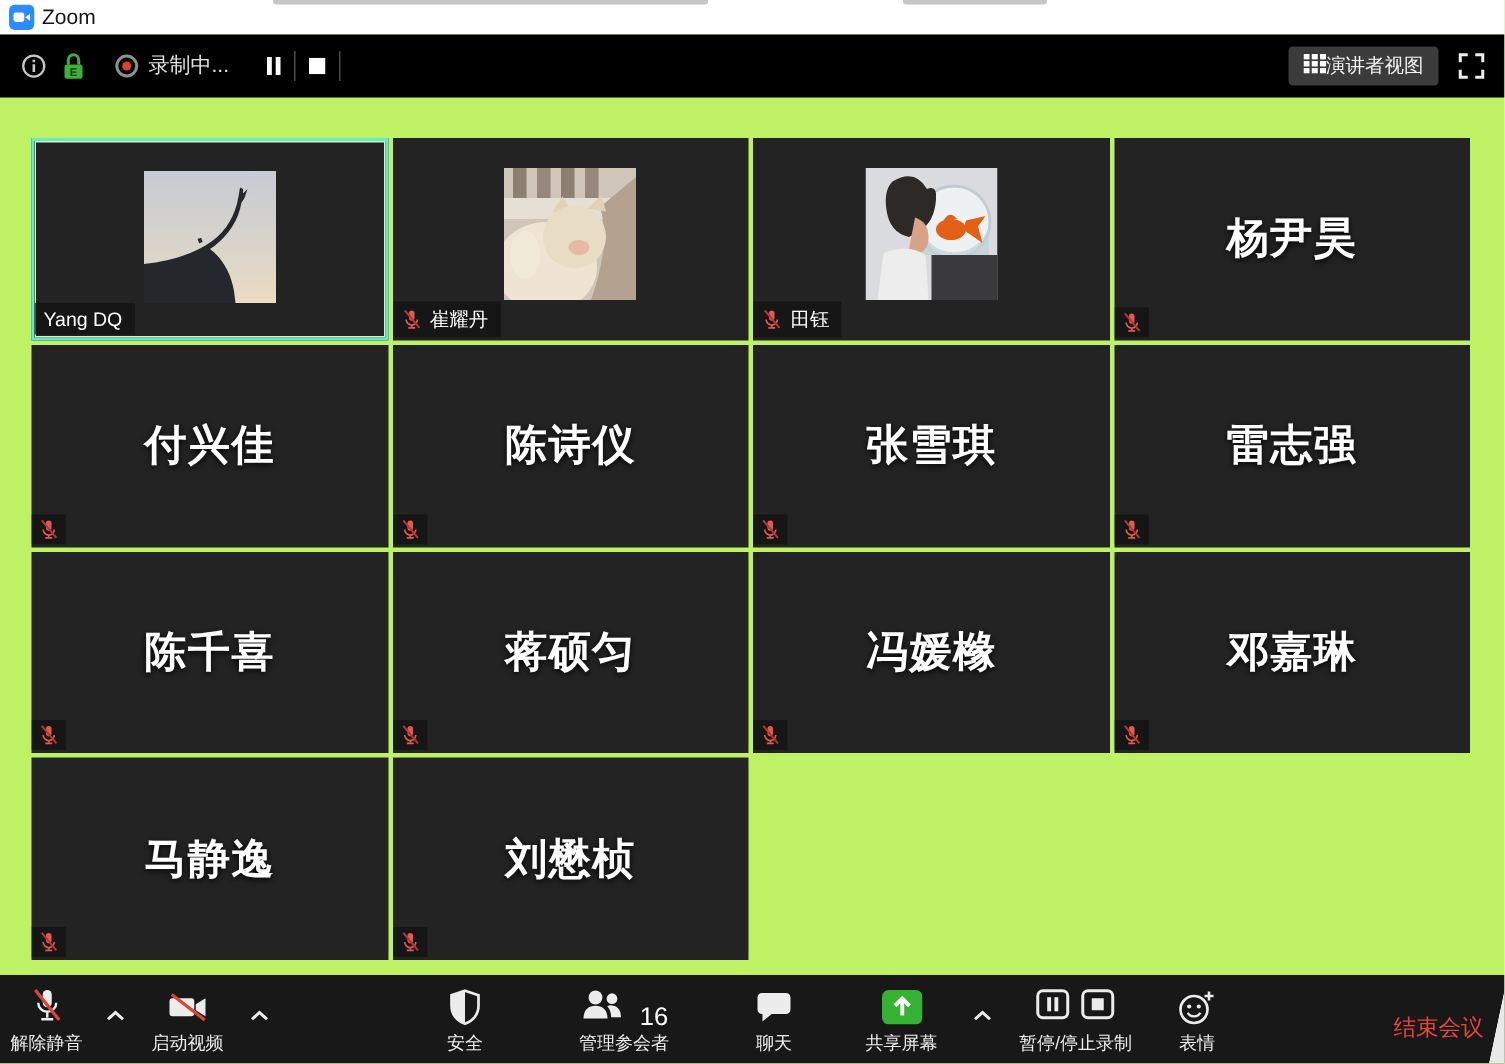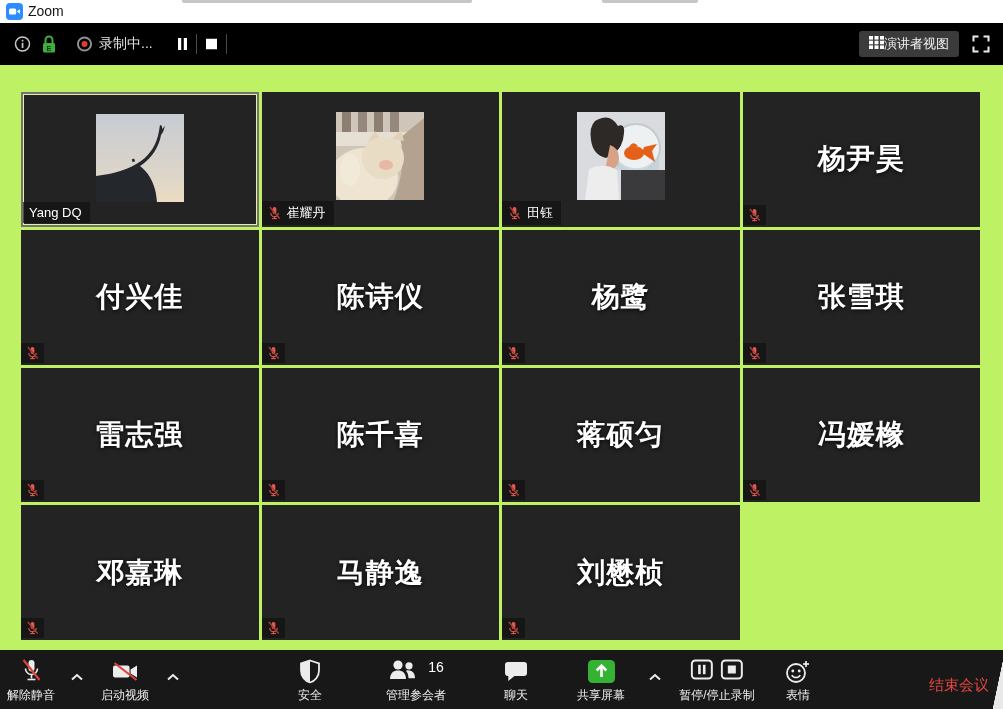--- a/index.html
+++ b/index.html
@@ -22,39 +22,39 @@
   .vsep{position:absolute;top:11px;width:1px;height:20px;background:#4a4a4a;}
   .view-btn{position:absolute;right:44px;top:8px;height:26px;display:flex;align-items:center;
             background:#3b3b3b;border:none;border-radius:3px;padding:0 10px;color:#f2f2f2;font-size:13px;
             font-family:inherit;cursor:pointer;}
   .fs-btn{position:absolute;right:13px;top:12px;background:none;border:none;padding:0;cursor:pointer;}
 
   
   .grid{position:absolute;left:21px;top:92px;width:959px;height:548px;
         display:grid;grid-template-columns:repeat(4,1fr);grid-template-rows:repeat(4,1fr);gap:3px;}
   .tile{position:relative;background:#232323;overflow:hidden;}
-  .tile.active{border:2px solid #737373;box-shadow:0 0 0 1px #e6f2a0 inset;}
+  .tile.active{border:2px solid #5eead4;box-shadow:0 0 0 1px #e6f2a0 inset;}
   .avatar{position:absolute;left:50%;top:20px;transform:translateX(-50%);width:88px;height:88px;}
   .avatar svg{display:block;width:88px;height:88px;}
   .big-name{position:absolute;inset:0;display:flex;align-items:center;justify-content:center;
             color:#fff;font-size:28px;font-weight:700;letter-spacing:1px;
             text-shadow:0 1px 4px rgba(0,0,0,.9);}
   .chip{position:absolute;left:0;bottom:2px;display:inline-flex;align-items:center;gap:6px;
         background:rgba(18,18,18,.72);padding:3px 8px 3px 6px;color:#fff;font-size:13px;white-space:nowrap;}
   .chip.icon-only{padding:3px 5px;}
   .mchip svg{display:block;}
 
   
   .toolbar{position:absolute;left:0;right:0;bottom:0;height:59px;background:#181818;}
   .titem{position:absolute;top:6px;display:flex;flex-direction:column;align-items:center;
          color:#ededed;font-size:12px;background:none;border:none;padding:0;cursor:pointer;
          font-family:inherit;transform:translateX(-50%);}
   .titem .ico{height:30px;display:flex;align-items:center;justify-content:center;gap:7px;}
   .titem .lbl{margin-top:1px;white-space:nowrap;color:#ededed;}
-  .pcount{font-size:14px;color:#fff;margin-left:4px;align-self:flex-start;margin-top:3px;}
+  .pcount{font-size:17px;color:#fff;margin-left:4px;align-self:flex-start;margin-top:12px;}
   .caret{position:absolute;top:17px;background:none;border:none;padding:2px;cursor:pointer;transform:translateX(-50%);}
   .end-btn{position:absolute;right:14px;top:26px;background:none;border:none;padding:0;cursor:pointer;
            color:#e8453f;font-size:15px;font-family:inherit;}
   .corner-sliver{position:absolute;right:0;bottom:0;width:11px;height:52px;
                  background:linear-gradient(to left top,#e9e9e9 46%,transparent 48%);pointer-events:none;}
 </style>
 </head>
 <body>
 
 <div class="screen">
@@ -247,34 +247,20 @@
               <rect x="5" y="1" width="4" height="7.5" rx="2" fill="#e25950"></rect>
               <path d="M3 7.5 a4 4 0 0 0 8 0" fill="none" stroke="#e25950" stroke-width="1.2"></path>
               <line x1="7" y1="11.5" x2="7" y2="13" stroke="#e25950" stroke-width="1.2"></line>
               <line x1="4.5" y1="13.5" x2="9.5" y2="13.5" stroke="#e25950" stroke-width="1.2"></line>
               <line x1="2" y1="1" x2="12.5" y2="13.5" stroke="#b03a34" stroke-width="1.5"></line>
             </svg>
           </span>
         </div>
       </div>
       <div class="tile">
-        <div class="big-name">杨鹭</div>
-        <div class="chip icon-only">
-          <span class="mchip">
-            <svg width="13" height="14" viewBox="0 0 14 15">
-              <rect x="5" y="1" width="4" height="7.5" rx="2" fill="#e25950"></rect>
-              <path d="M3 7.5 a4 4 0 0 0 8 0" fill="none" stroke="#e25950" stroke-width="1.2"></path>
-              <line x1="7" y1="11.5" x2="7" y2="13" stroke="#e25950" stroke-width="1.2"></line>
-              <line x1="4.5" y1="13.5" x2="9.5" y2="13.5" stroke="#e25950" stroke-width="1.2"></line>
-              <line x1="2" y1="1" x2="12.5" y2="13.5" stroke="#b03a34" stroke-width="1.5"></line>
-            </svg>
-          </span>
-        </div>
-      </div>
-      <div class="tile">
         <div class="big-name">张雪琪</div>
         <div class="chip icon-only">
           <span class="mchip">
             <svg width="13" height="14" viewBox="0 0 14 15">
               <rect x="5" y="1" width="4" height="7.5" rx="2" fill="#e25950"></rect>
               <path d="M3 7.5 a4 4 0 0 0 8 0" fill="none" stroke="#e25950" stroke-width="1.2"></path>
               <line x1="7" y1="11.5" x2="7" y2="13" stroke="#e25950" stroke-width="1.2"></line>
               <line x1="4.5" y1="13.5" x2="9.5" y2="13.5" stroke="#e25950" stroke-width="1.2"></line>
               <line x1="2" y1="1" x2="12.5" y2="13.5" stroke="#b03a34" stroke-width="1.5"></line>
             </svg>

